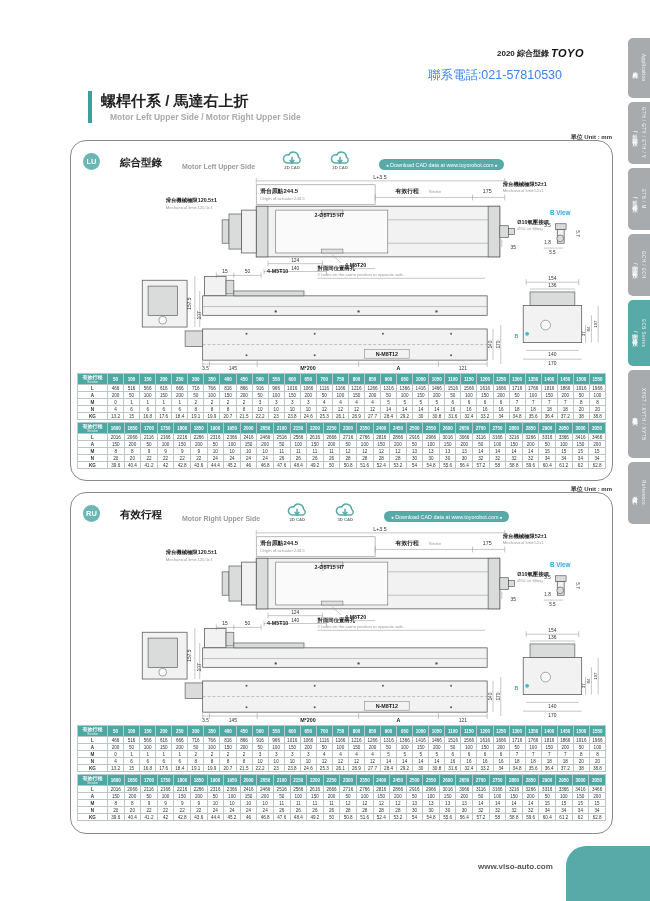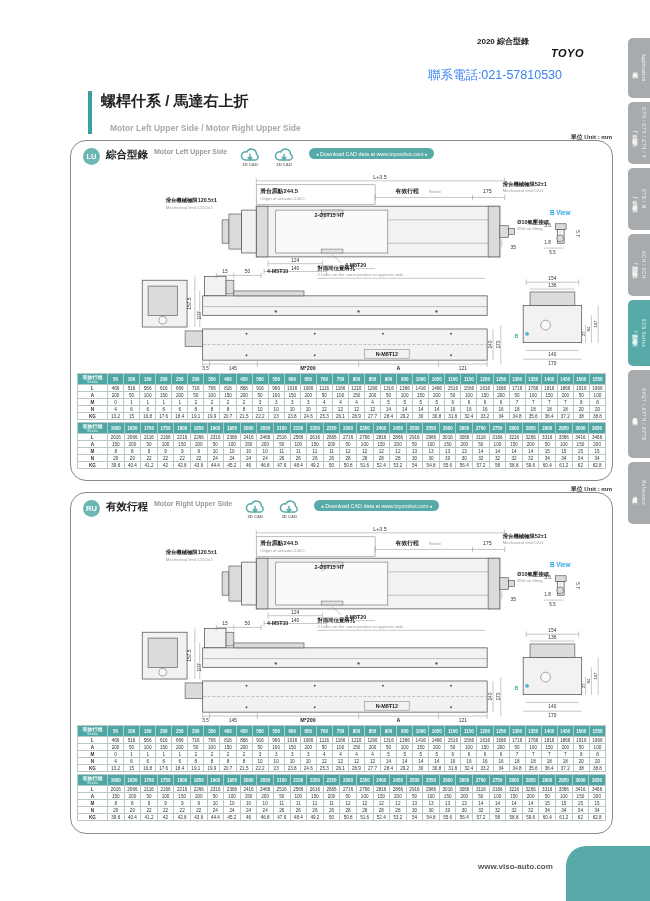--- a/index.html
+++ b/index.html
@@ -1,45 +1,45 @@
 <!DOCTYPE html>
 <html><head>
 <meta charset="utf-8">
 <style>
   html,body{margin:0;padding:0;background:#fff;}
   body{width:650px;height:901px;font-family:"Liberation Sans",sans-serif;position:relative;overflow:hidden;}
   .page{position:absolute;inset:0;background:#fff;}
 
   
-  .cat-head{position:absolute;top:36px;right:66px;display:flex;align-items:flex-start;gap:22px;}
+  .cat-head{position:absolute;top:36px;right:66px;display:flex;align-items:flex-end;gap:2px;}
   .cat-year{font-size:8px;font-weight:bold;color:#222;}
   .cat-logo{font-size:11px;font-weight:900;font-style:italic;color:#111;letter-spacing:.5px;margin-top:11px;}
   .phone{position:absolute;top:67px;right:88px;font-size:12.5px;color:#3b82f6;}
 
   
   .title-block{position:absolute;top:91px;left:88px;border-left:4px solid #3b9f9b;padding:1px 0 1px 9px;}
   .title-zh{font-size:15px;font-weight:bold;color:#222;}
-  .title-en{font-size:8.5px;color:#a9a9a9;font-weight:bold;margin-top:12px;padding-left:9px;}
+  .title-en{font-size:8.5px;color:#a9a9a9;font-weight:bold;margin-top:1px;padding-left:9px;}
 
   
   .side-tabs{position:absolute;top:38px;right:0;width:22px;}
   .stab{width:22px;margin-bottom:4px;border-radius:5px 0 0 5px;background:#a8abae;color:#fff;
         display:flex;flex-direction:row;align-items:center;justify-content:center;gap:1px;}
   .stab.active{background:#57aaa8;}
   .v-zh{writing-mode:vertical-rl;text-orientation:mixed;font-size:5.5px;letter-spacing:1px;}
   .v-en{writing-mode:vertical-rl;text-orientation:mixed;font-size:4.5px;letter-spacing:.5px;opacity:.9;}
 
   
   .panel{position:absolute;left:70px;width:543px;border:1.2px solid #8a8a8a;border-radius:16px;background:#fff;box-sizing:border-box;}
   #panel-lu{top:140px;height:341px;}
   #panel-ru{top:492px;height:342px;}
   .unit-label{position:absolute;right:38px;font-size:6px;color:#333;font-weight:bold;}
   #unit-lu{top:133px;} #unit-ru{top:485px;}
 
-  .panel-head{display:flex;align-items:flex-start;gap:6px;padding:7px 10px 0 12px;height:22px;}
+  .panel-head{display:flex;align-items:flex-end;gap:20px;padding:7px 10px 0 12px;height:22px;}
   .badge{width:17px;height:17px;border-radius:50%;background:#6cb7b3;color:#fff;font-size:7.5px;font-weight:bold;
          display:flex;align-items:center;justify-content:center;flex:0 0 auto;}
   .p-title-zh{font-size:10.5px;font-weight:bold;color:#222;}
   .p-title-en{font-size:7px;color:#9a9a9a;font-weight:bold;}
   .cad-item{display:flex;flex-direction:column;align-items:center;margin-left:6px;}
   .cloud-svg{width:22px;height:15px;display:block;}
   .cad-label{font-size:4.2px;color:#777;font-weight:bold;margin-top:-1px;}
   .dl-pill{background:#57aaa8;color:#fff;font-size:5.4px;border-radius:8px;padding:2.5px 7px;margin-left:8px;white-space:nowrap;}
   .dl-pill::before{content:"● ";font-size:4.5px;} .dl-pill::after{content:" ●";font-size:4.5px;}
 

